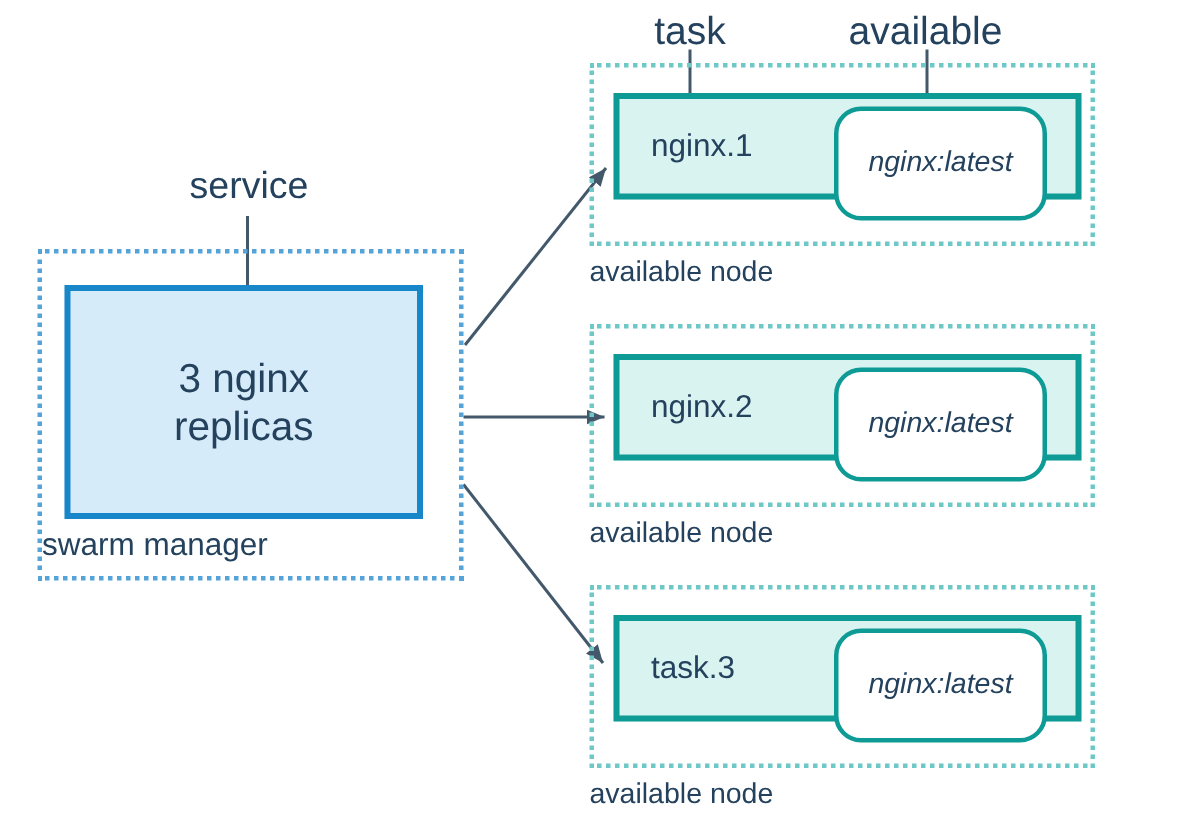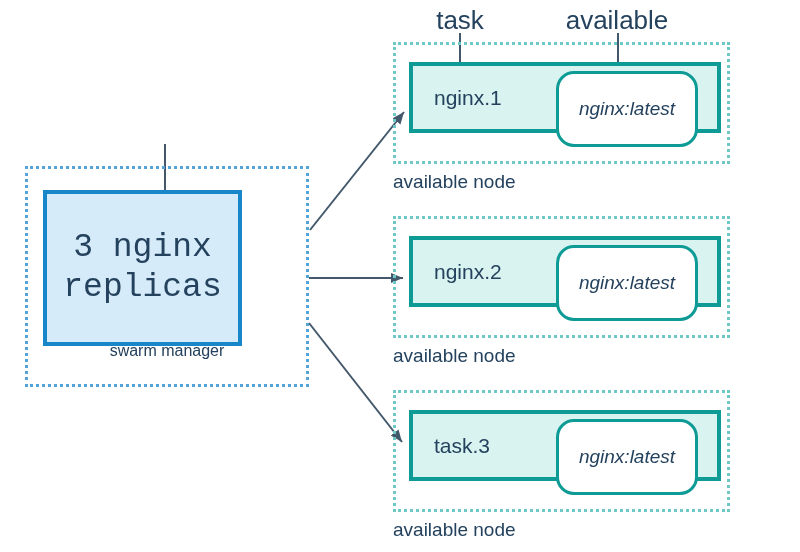--- a/index.html
+++ b/index.html
@@ -45,38 +45,36 @@
   
   .manager-group {
     position: absolute;
     left: 25px; top: 166px;
     width: 284px; height: 221px;
     border: 3px dotted var(--manager-dotted);
   }
   .service-box {
     position: absolute;
     left: 15px; top: 21px;
-    width: 199px; height: 156px;
+    width: 239px; height: 156px;
     background: var(--manager-fill);
     border: 4px solid var(--manager-border);
     display: flex;
     align-items: center;
     justify-content: center;
     text-align: center;
-    font-size: 33px;
+    font-size: 27px;
     line-height: 1.2;
     white-space: pre-line;
-    font-family: Liberation Mono, monospace;
   }
   .manager-caption {
     position: absolute;
-    left: 0; bottom: 24px;
+    left: 0; bottom: 8px;
     width: 100%;
-    text-align: center;
-    font-size: 16px;
+    font-size: 21px;
   }
 
   
   .node-group {
     position: absolute;
     left: 393px;
     width: 337px;
   }
   .node-dotted {
     position: relative;
@@ -131,20 +129,21 @@
       </marker>
     </defs>
     <line x1="165" y1="144" x2="165" y2="228" stroke="#44586b" stroke-width="2"></line>
     <line x1="460" y1="33" x2="460" y2="82" stroke="#44586b" stroke-width="2"></line>
     <line x1="618" y1="33" x2="618" y2="88" stroke="#44586b" stroke-width="2"></line>
     <line x1="310" y1="230" x2="404" y2="112" stroke="#44586b" stroke-width="2" marker-end="url(#arrowhead)"></line>
     <line x1="309" y1="278" x2="403" y2="278" stroke="#44586b" stroke-width="2" marker-end="url(#arrowhead)"></line>
     <line x1="309" y1="323" x2="402" y2="442" stroke="#44586b" stroke-width="2" marker-end="url(#arrowhead)"></line>
   </svg>
 
+  <div class="callout service">service</div>
   <div class="callout task">task</div>
   <div class="callout container-lbl">available</div>
 
   <div class="manager-group">
     <div class="service-box">3 nginx
 replicas</div>
     <div class="manager-caption">swarm manager</div>
   </div>
 
   <div class="node-group" style="top:42px">

